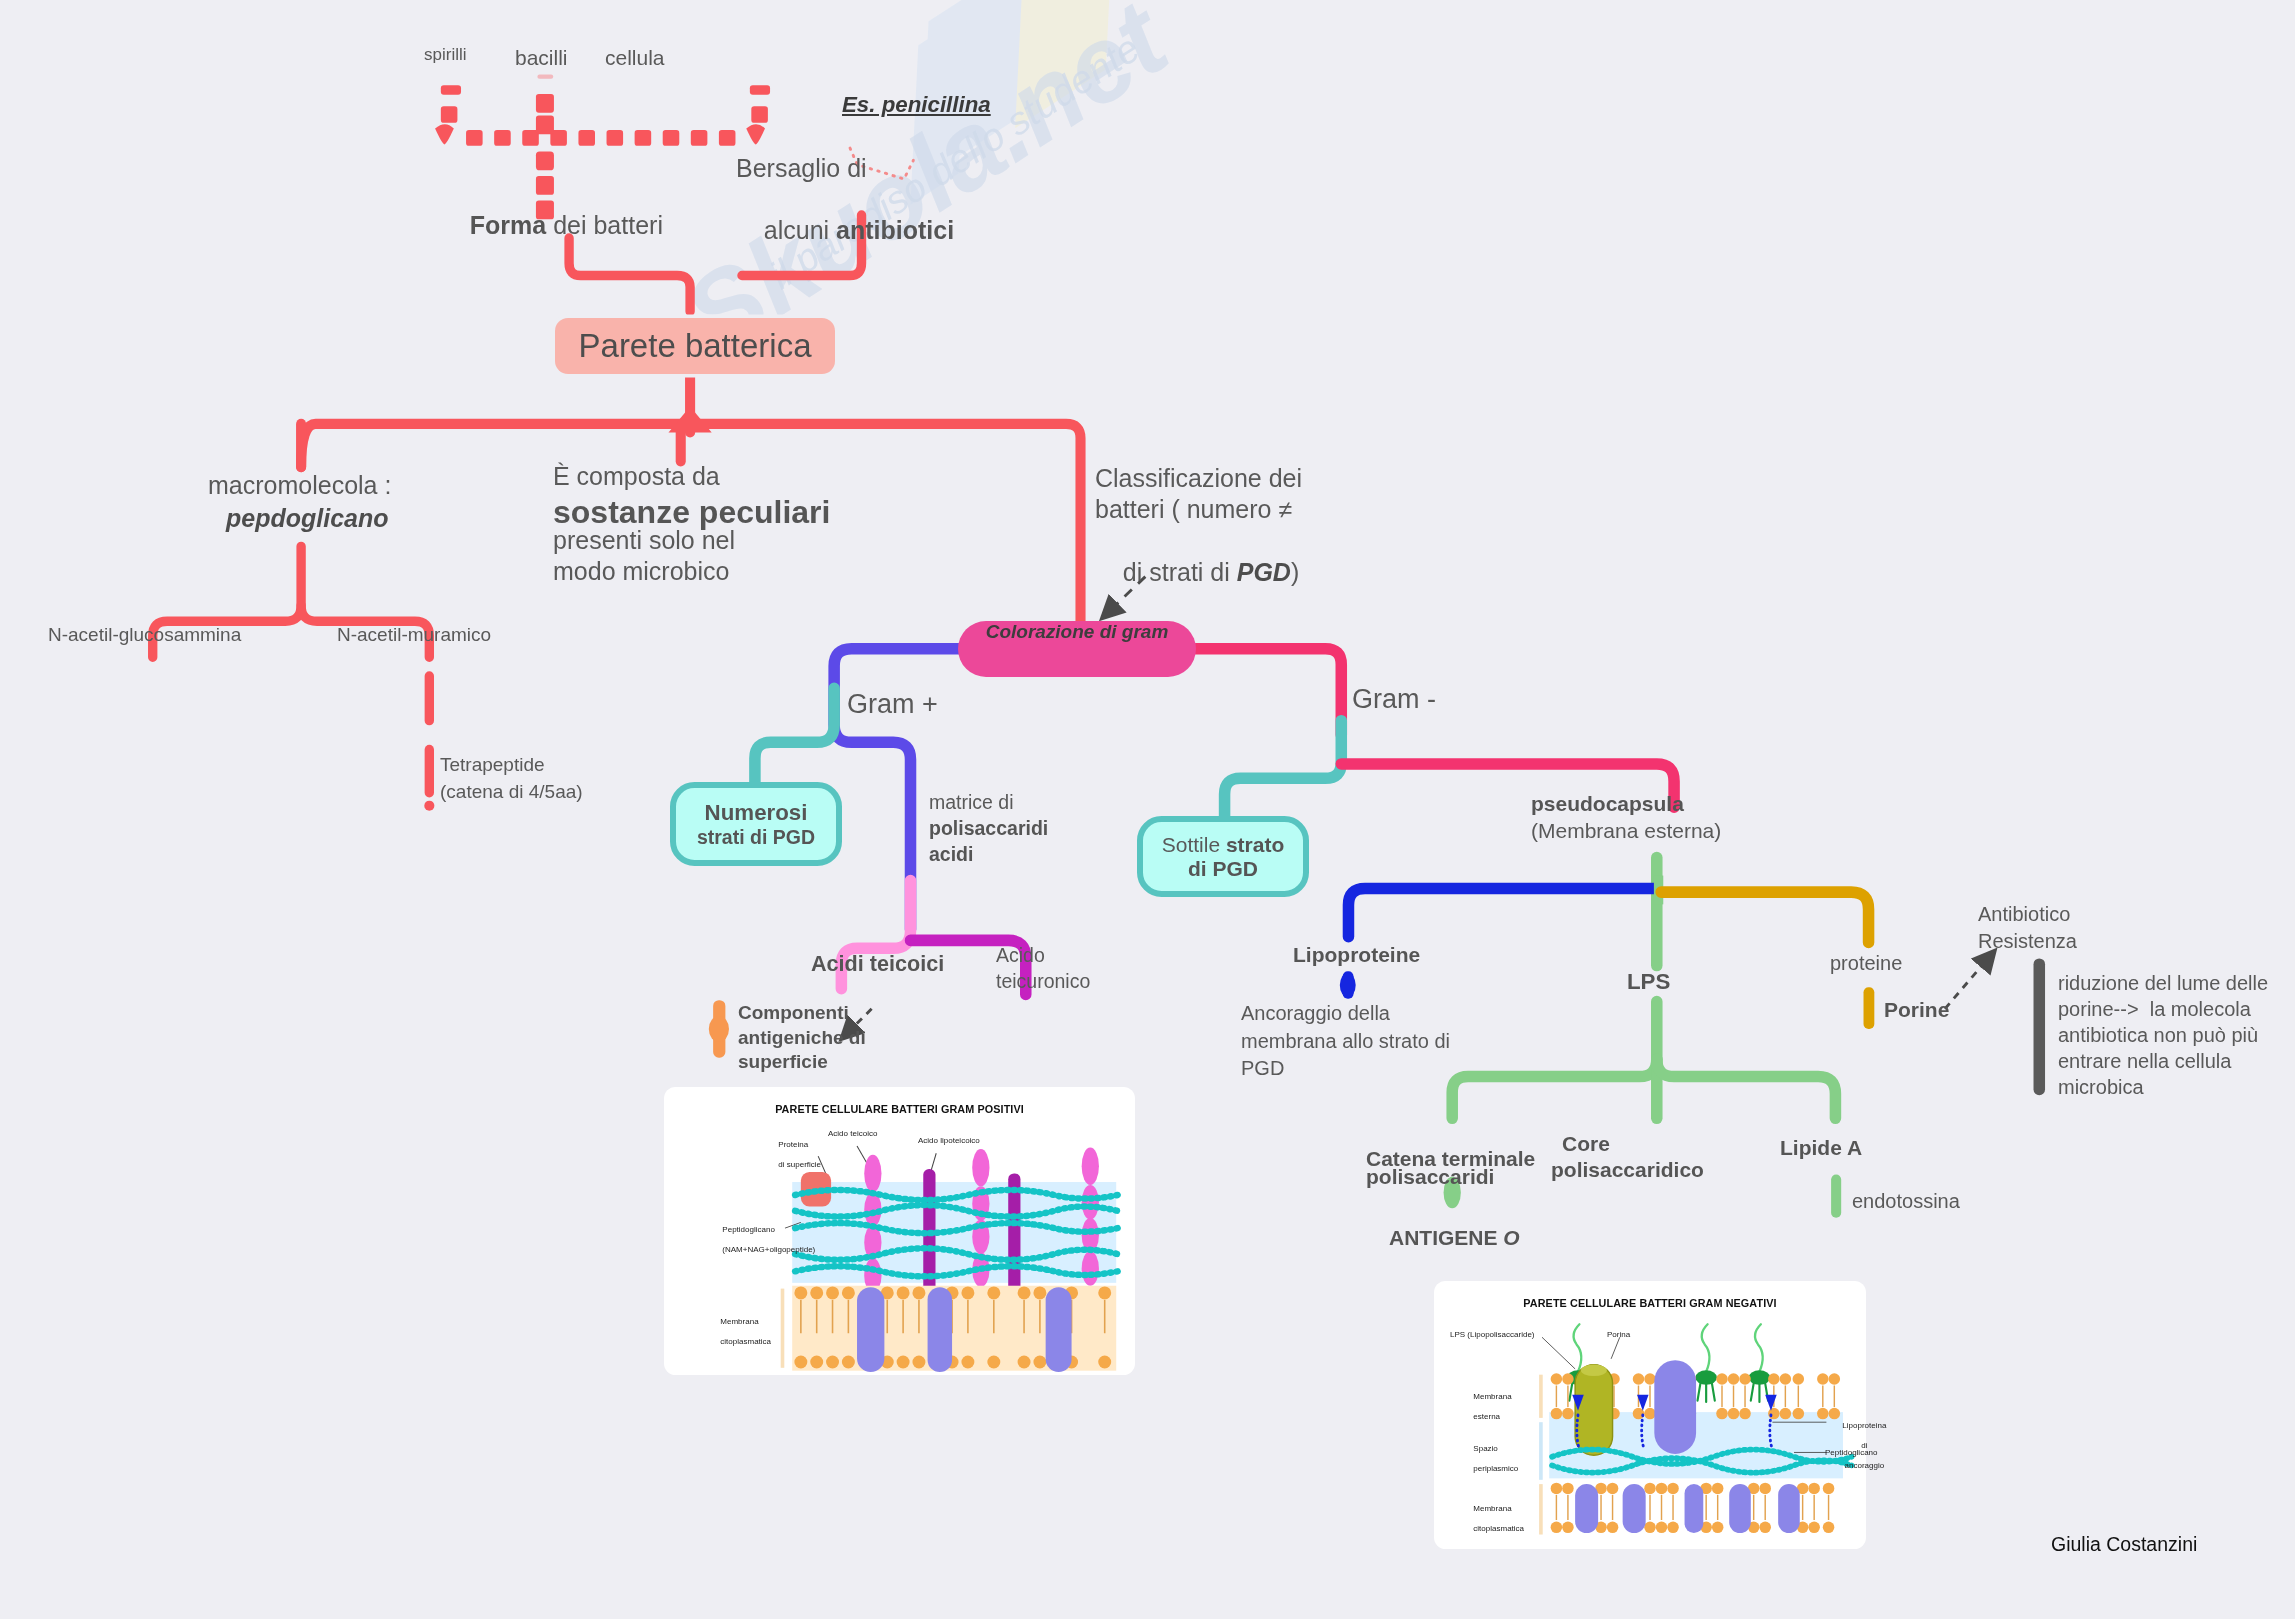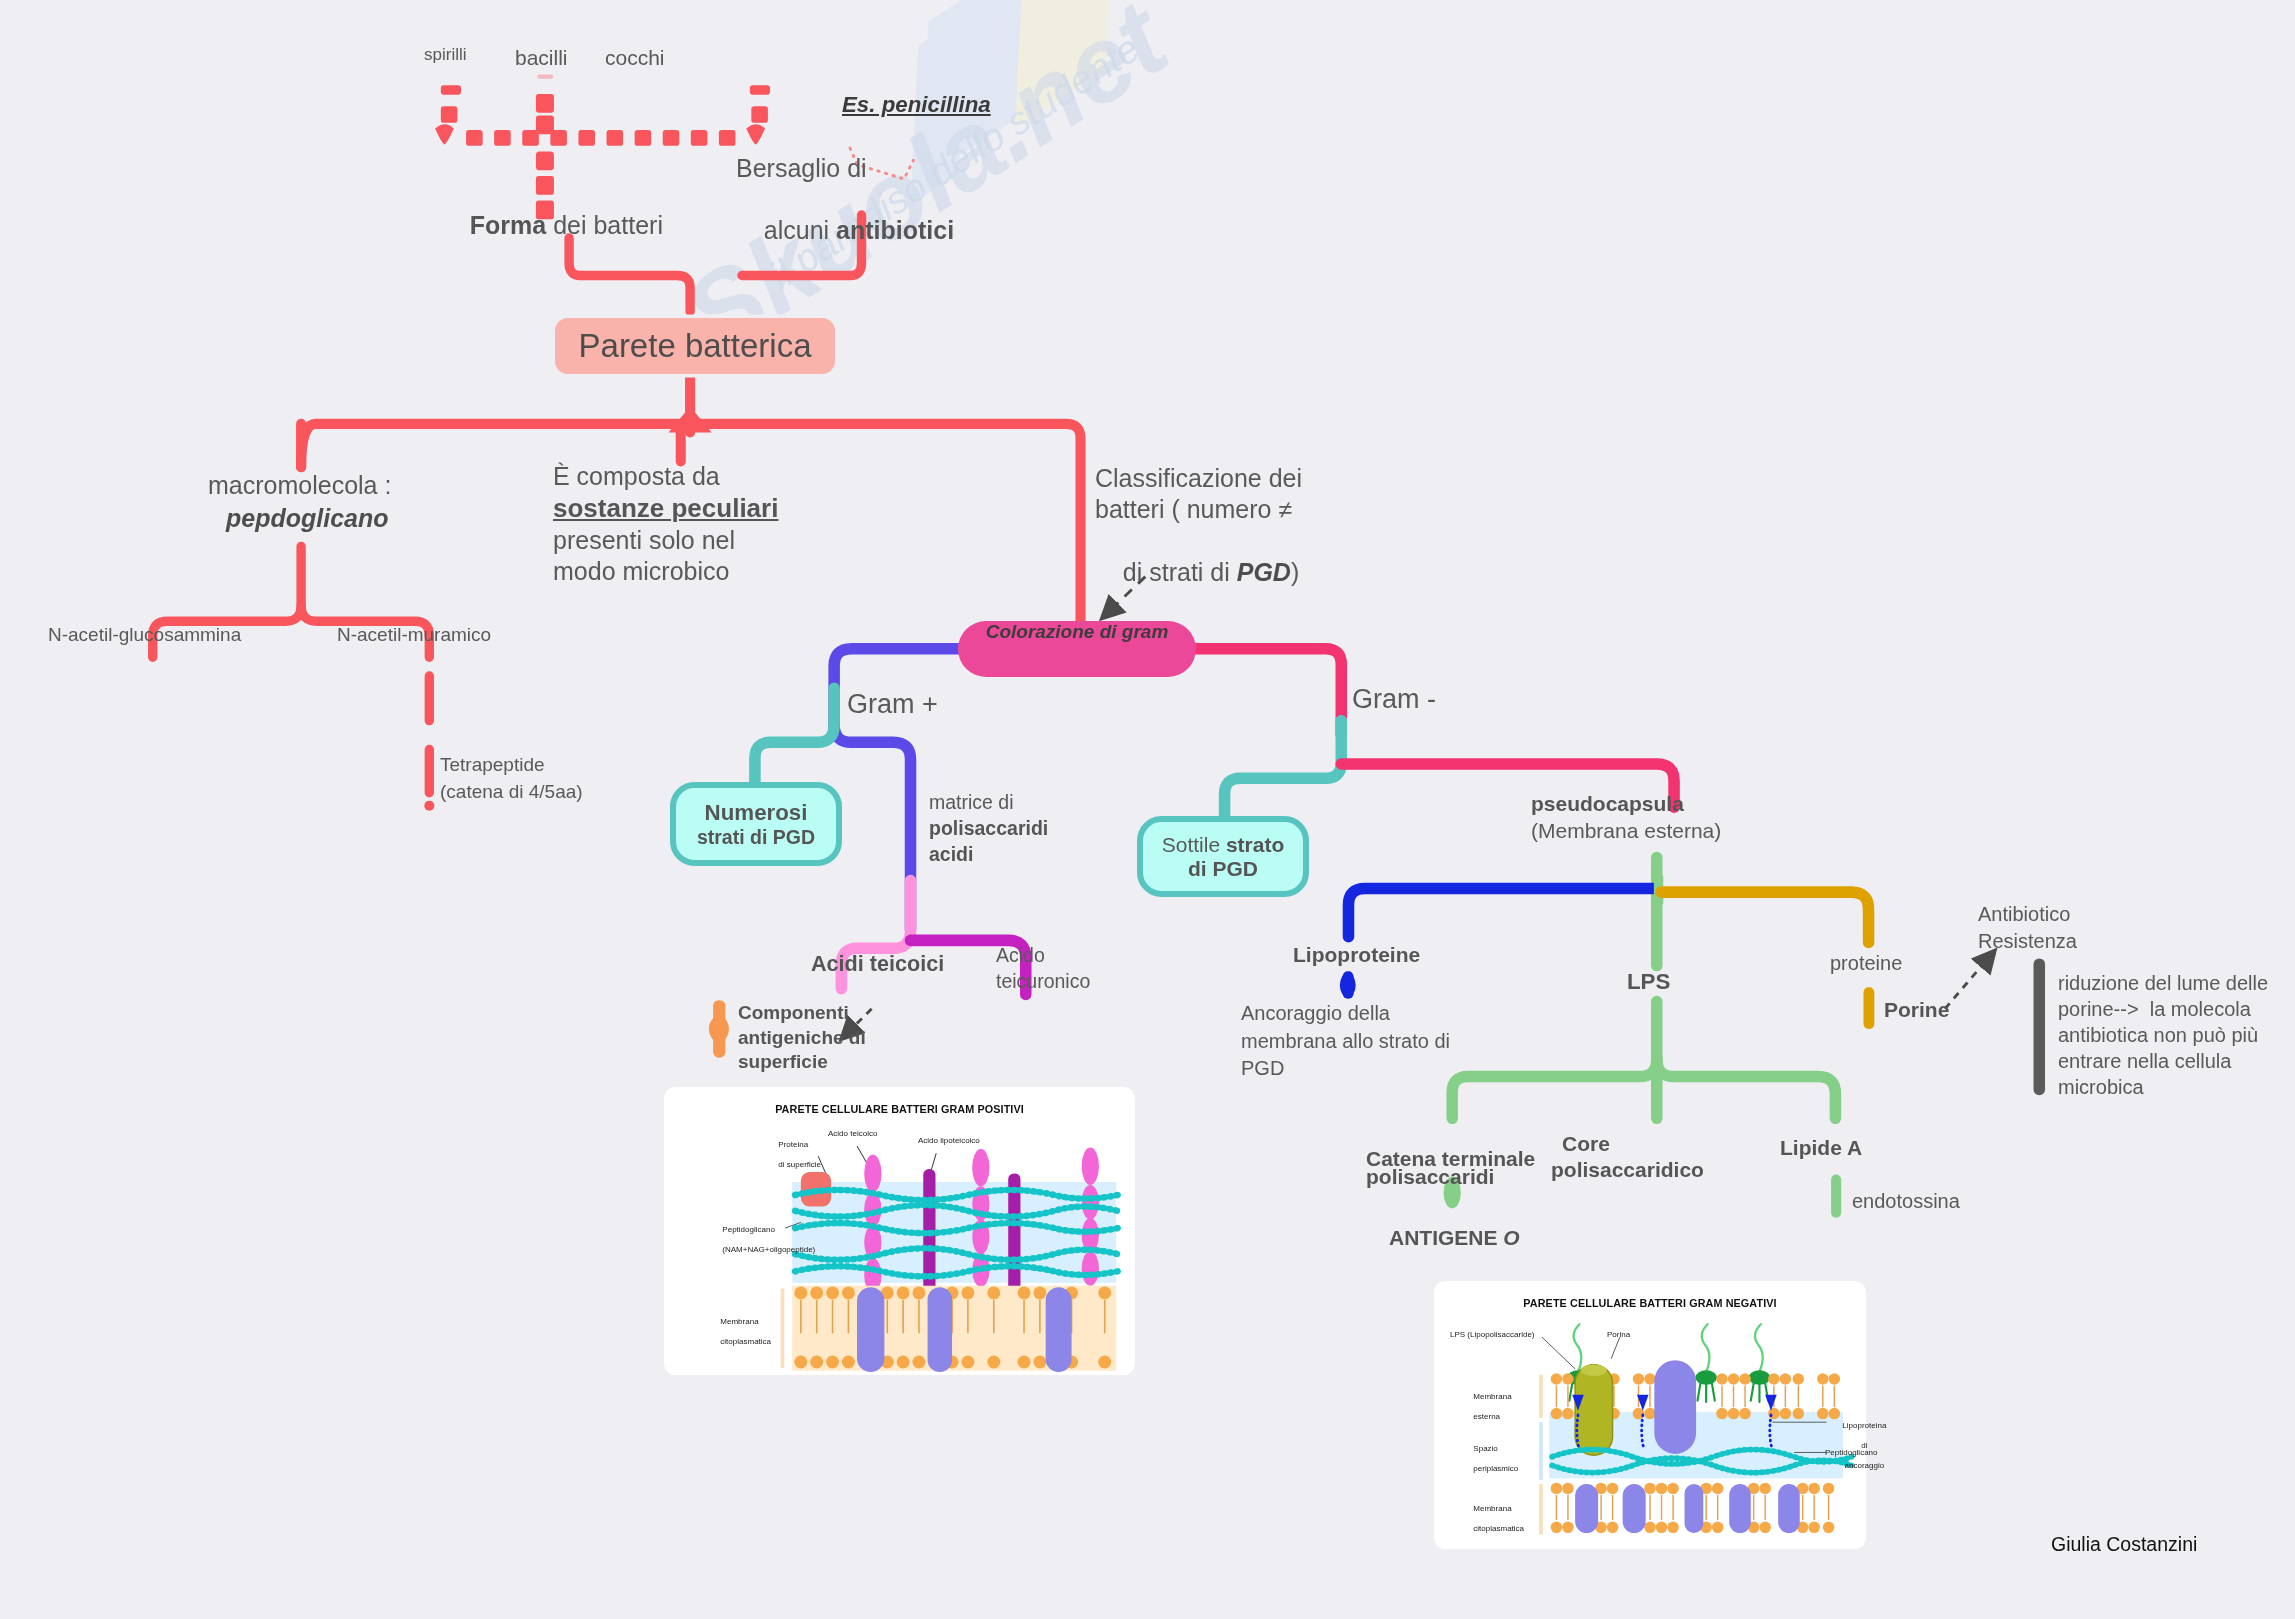--- a/index.html
+++ b/index.html
@@ -175,21 +175,21 @@
 
     <rect x="2542" y="1630" width="14" height="60" rx="7" fill="#86cf88"></rect>
 
     <rect x="2823" y="1330" width="16" height="190" rx="8" fill="#5a5a5a"></rect>
 
     <path d="M2700,1400 L2760,1330" stroke="#4b4b4b" stroke-width="4" fill="none" stroke-dasharray="10 9" marker-end="url(#arrowDash)"></path>
   </svg>
 
   <div class="txt" style="left:424px;top:45px;font-size:17px;">spirilli</div>
   <div class="txt" style="left:515px;top:45px;font-size:21px;">bacilli</div>
-  <div class="txt" style="left:605px;top:45px;font-size:21px;">cocchi</div>
+  <div class="txt" style="left:605px;top:45px;font-size:21px;">cellula</div>
   <div class="txt" style="left:442px;top:179px;font-size:25px;">
     <span class="b">Forma</span><span> dei batteri</span>
   </div>
 
   <div class="txt" style="left:842px;top:91px;font-size:22.3px;font-style:italic;font-weight:bold;color:#3a3a3a;text-decoration:underline;">Es. penicillina</div>
   <div class="txt" style="left:736px;top:153px;font-size:25px;">Bersaglio di</div>
   <div class="txt" style="left:736px;top:184px;font-size:25px;">
     <span>alcuni </span><span class="b">antibiotici</span>
   </div>
 
@@ -198,21 +198,21 @@
   </div>
 
   <div class="txt" style="left:208px;top:470px;font-size:25px;">macromolecola :</div>
   <div class="txt ital" style="left:226px;top:503px;font-size:25px;color:#4d4d4d;">pepdoglicano</div>
   <div class="txt" style="left:48px;top:623px;font-size:19px;">N-acetil-glucosammina</div>
   <div class="txt" style="left:337px;top:623px;font-size:19px;">N-acetil-muramico</div>
   <div class="txt" style="left:440px;top:753px;font-size:19px;">Tetrapeptide</div>
   <div class="txt" style="left:440px;top:780px;font-size:19px;">(catena di 4/5aa)</div>
 
   <div class="txt" style="left:553px;top:461px;font-size:25px;">È composta da</div>
-  <div class="txt b" style="left:553px;top:493px;font-size:26px;text-decoration:underline;">sostanze peculiari</div>
+  <div class="txt b" style="left:553px;top:493px;font-size:32px;">sostanze peculiari</div>
   <div class="txt" style="left:553px;top:525px;font-size:25px;">presenti solo nel</div>
   <div class="txt" style="left:553px;top:556px;font-size:25px;">modo microbico</div>
 
   <div class="txt" style="left:1095px;top:463px;font-size:25px;">Classificazione dei</div>
   <div class="txt" style="left:1095px;top:494px;font-size:25px;">batteri ( numero ≠</div>
   <div class="txt" style="left:1095px;top:526px;font-size:25px;">
     <span>di strati di </span><span class="ital" style="color:#4d4d4d;">PGD</span><span>)</span>
   </div>
 
   <div class="node-white" style="left:958px;top:621px;width:238px;height:56px;">

